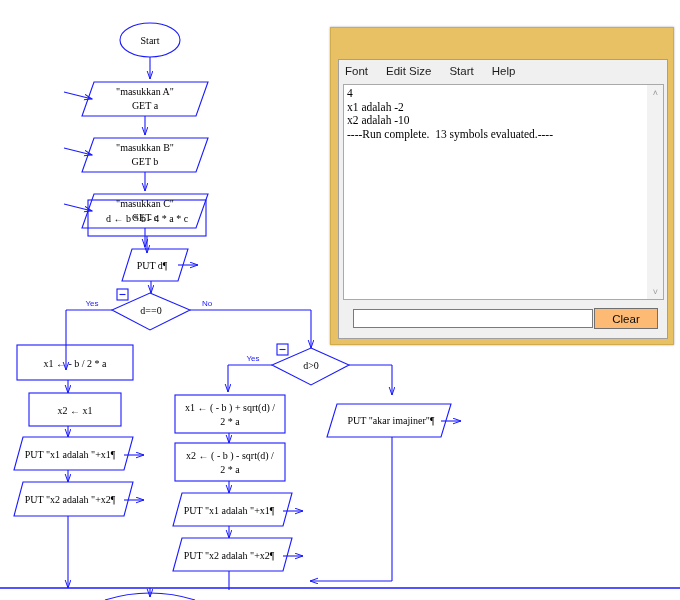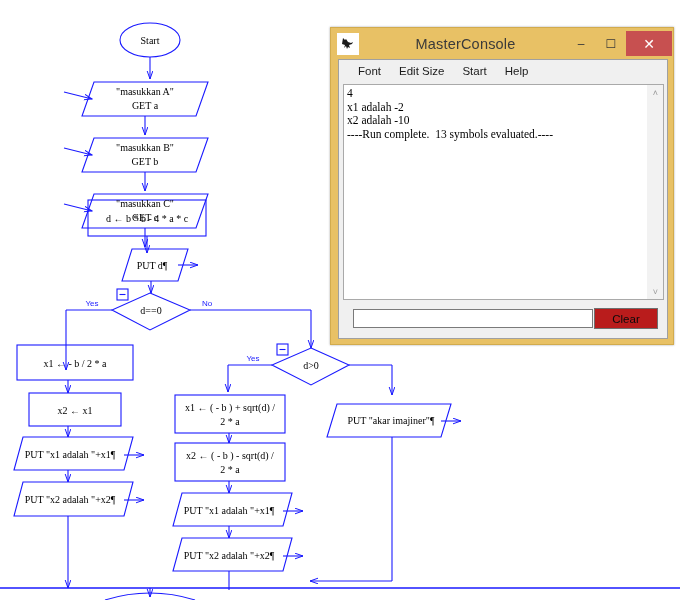--- a/index.html
+++ b/index.html
@@ -75,21 +75,21 @@
     left:7px;top:31px;
     width:330px;height:280px;
     background:#f0f0f0;
     border:1px solid #a0a0a0;
     box-sizing:border-box;
   }
   #menu-bar{
     height:21px;
     background:#f0f0f0;
     display:flex;align-items:center;
-    padding-left:19px;
+    padding-left:6px;
     border-bottom:1px solid #f0f0f0;
   }
   .menu-item{
     font-family:"Liberation Sans", sans-serif;
     font-size:11.5px;
     color:#1b1b1b;
     margin-right:18px;
     cursor:default;
   }
   #console-output-wrap{
@@ -142,21 +142,21 @@
     font-family:"Liberation Sans", sans-serif;
     font-size:11px;
     padding:1px 3px;
     color:#000;
     outline:none;
   }
   #clear-button{
     position:absolute;
     right:9px;top:8px;
     width:64px;height:21px;
-    background:#b91c1c;
+    background:#fdba74;
     border:1px solid #6f6f6f;
     box-sizing:border-box;
     font-family:"Liberation Sans", sans-serif;
     font-size:11.5px;
     color:#0b0b0b;
     display:flex;align-items:center;justify-content:center;
     cursor:default;
   }
 </style>
 </head>
@@ -284,31 +284,20 @@
   <text class="fc-text" x="230" y="459" text-anchor="middle">x2 ← ( - b ) - sqrt(d) /</text>
   <text class="fc-text" x="230" y="473" text-anchor="middle">2 * a</text>
   <text class="fc-text" x="229" y="514" text-anchor="middle">PUT "x1 adalah "+x1¶</text>
   <text class="fc-text" x="229" y="559" text-anchor="middle">PUT "x2 adalah "+x2¶</text>
 
   <text class="fc-text" x="391" y="424" text-anchor="middle">PUT "akar imajiner"¶</text>
 </svg>
 
 <div id="console-window">
 
-  <div id="title-bar">
-    <div id="app-icon">
-      <svg width="16" height="16" viewBox="0 0 16 16">
-        <path d="M3,2 L5,4 L6,3 L8,6 L11,7 L13,6 L12,8 L9,9 L10,12 L8,11 L7,13 L6,10 L4,12 L5,9 L2,8 Z" fill="#1b1b1b"></path>
-      </svg>
-    </div>
-    <div id="window-title">MasterConsole</div>
-    <div class="win-btn">–</div>
-    <div class="win-btn">☐</div>
-    <div class="win-btn" id="btn-close">✕</div>
-  </div>
 
   <div id="client-area">
 
     <div id="menu-bar">
       <div class="menu-item">Font</div>
       <div class="menu-item">Edit Size</div>
       <div class="menu-item">Start</div>
       <div class="menu-item">Help</div>
     </div>
 

